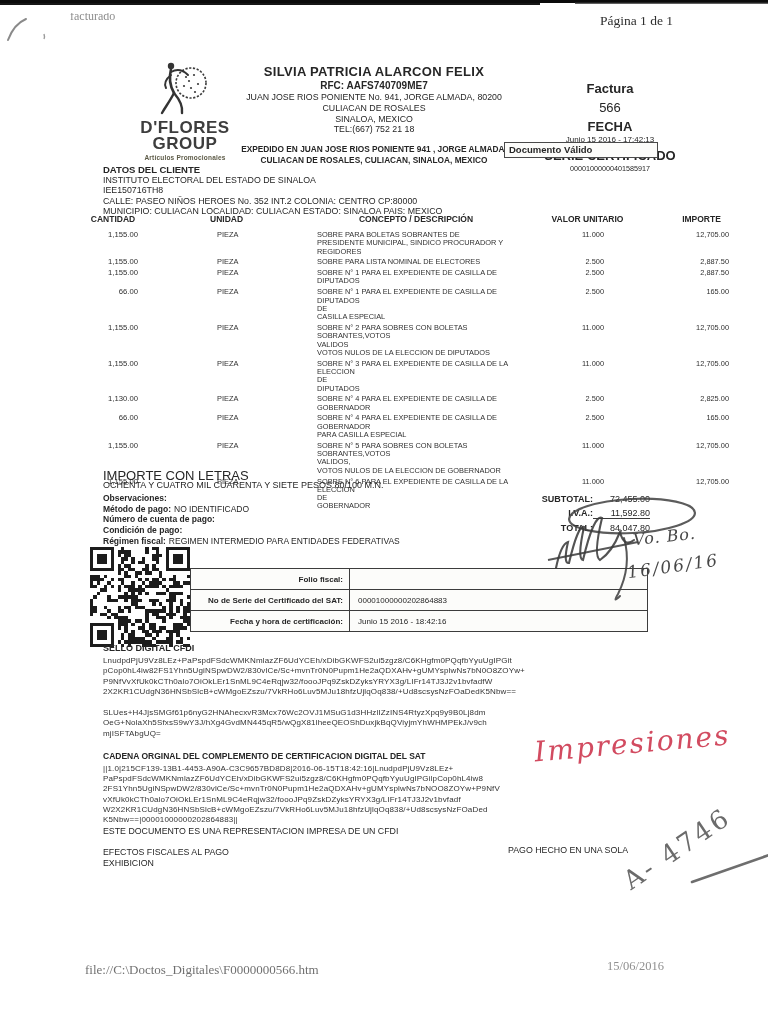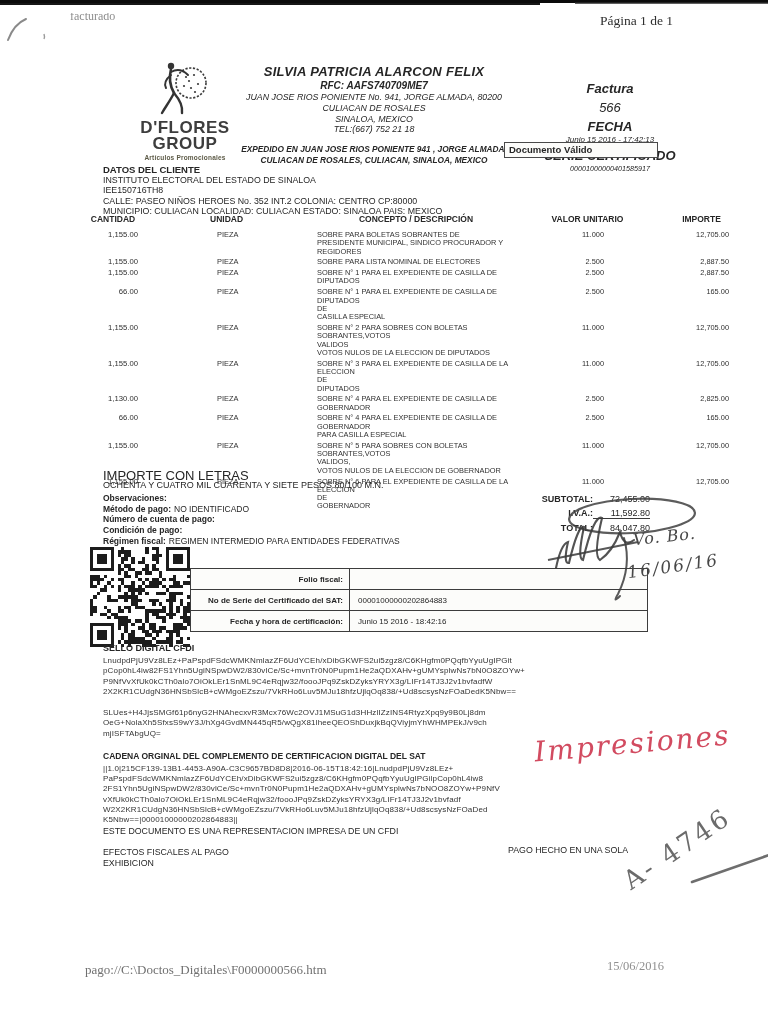--- a/index.html
+++ b/index.html
@@ -1,19 +1,19 @@
 <!DOCTYPE html>
 <html><head>
 <meta charset="utf-8">
 <style>
   html,body{margin:0;padding:0;background:#e8e8e6;}
   .page{position:relative;width:768px;height:1013px;background:#ffffff;overflow:hidden;
         font-family:"Liberation Sans",sans-serif;color:#262626;}
   .abs{position:absolute;}
-  .ctr{text-align:center;font-style:italic;}
+  .ctr{text-align:center;}
   .pre{white-space:pre-line;}
   b,.b{font-weight:bold;}
 
   
   .edge1{left:0;top:0;width:768px;height:3px;background:#0b0b0b;}
   .edge2{left:0;top:3px;width:540px;height:2px;background:#161616;}
   .edge3{left:575;top:2px;width:193px;height:2px;background:#2a2a2a;opacity:.75;}
   .edge3{left:575px;}
 
   
@@ -772,16 +772,16 @@
     <path d="M84,58 q8,28 -6,56 q-6,10 2,2" fill="none" stroke="#3b3b3b" stroke-width="2" stroke-linecap="round" opacity=".85"></path>
   </svg>
   <div class="abs hw vobo">Vo. Bo.</div>
   <div class="abs hw vobo-date">16/06/16</div>
   <div class="abs hw red-note">Impresiones</div>
   <div class="abs hw pencil-note">A- 4746</div>
   <svg class="abs pencil-line" viewBox="0 0 100 45">
     <path d="M12,42 L92,14" stroke="#6e6e6e" stroke-width="2.6" stroke-linecap="round" fill="none"></path>
   </svg>
 
-  <div class="abs footer-url">pago://C:\Doctos_Digitales\F0000000566.htm</div>
+  <div class="abs footer-url">file://C:\Doctos_Digitales\F0000000566.htm</div>
   <div class="abs footer-date">15/06/2016</div>
 
 </div>
 
 </body></html>

